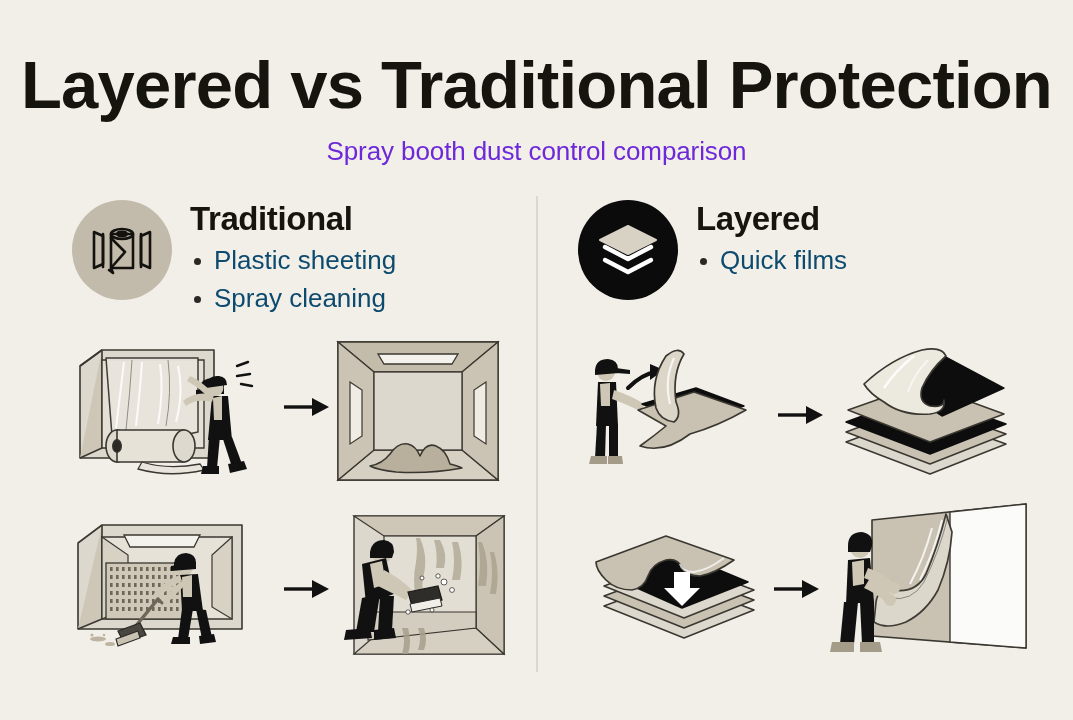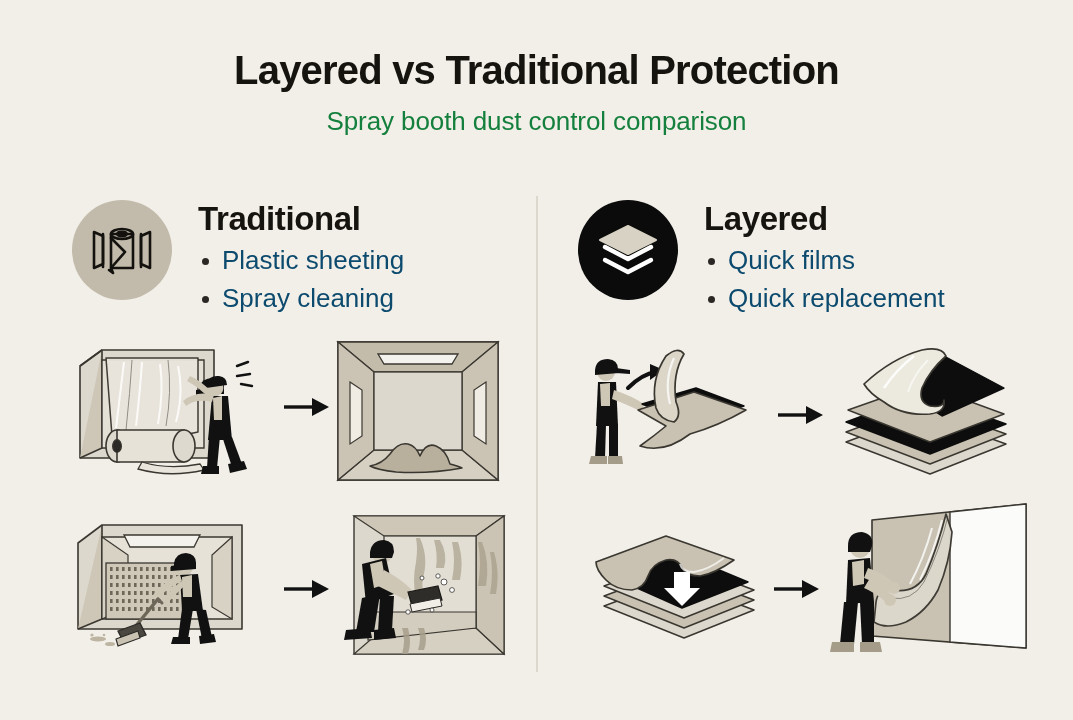--- a/index.html
+++ b/index.html
@@ -19,31 +19,31 @@
   }
 
   
   .header {
     position: absolute;
     left: 0; top: 48px;
     width: 1073px;
     text-align: center;
   }
   .title {
-    font-size: 40px;
+    font-size: 67px;
     font-weight: 700;
     color: #16140f;
     letter-spacing: -0.8px;
     line-height: 1.1;
     margin: 0;
   }
   .subtitle {
     font-size: 26px;
     font-weight: 400;
-    color: #15803d;
+    color: #6d28d9;
     margin: 14px 0 0 0;
     letter-spacing: -0.1px;
   }
 
   
   .divider {
     position: absolute;
     left: 536px; top: 196px;
     width: 1.5px; height: 476px;
     background: #ddd8cd;
@@ -63,21 +63,21 @@
   .badge {
     width: 100px; height: 100px;
     border-radius: 50%;
     flex: 0 0 auto;
     display: flex; align-items: center; justify-content: center;
     margin-top: 4px;
   }
   .badge-trad { background: #c2bbac; }
   .badge-layer { background: #0b0b0b; }
 
-  .head-text { margin-left: 26px; padding-top: 4px; }
+  .head-text { margin-left: 18px; padding-top: 4px; }
   .col-title {
     font-size: 33px;
     font-weight: 700;
     color: #16140f;
     letter-spacing: -0.4px;
     margin: 0 0 4px 0;
     line-height: 1.15;
   }
   .bullets { list-style: none; margin: 0; padding: 0; }
   .bullets li {
@@ -403,21 +403,20 @@
         <svg width="62" height="56" viewBox="0 0 62 56">
           <path d="M31 4 L59 18 L31 32 L3 18 Z" fill="#d8d2c4" stroke="#d8d2c4" stroke-width="2" stroke-linejoin="round"></path>
           <path d="M8 25 L31 37 L54 25" fill="none" stroke="#ffffff" stroke-width="4.4" stroke-linejoin="round" stroke-linecap="round"></path>
           <path d="M8 38 L31 50 L54 38" fill="none" stroke="#ffffff" stroke-width="4.4" stroke-linejoin="round" stroke-linecap="round"></path>
         </svg>
       </div>
       <div class="head-text">
         <h2 class="col-title">Layered</h2>
         <ul class="bullets">
           <li>Quick films</li>
-          <li>Quick replacement</li>
         </ul>
       </div>
     </div>
 
     <div class="panel" style="left:0px; top:146px;">
       <svg width="200" height="144" viewBox="0 0 200 144">
 
         <g>
           <circle cx="28" cy="30" r="9" fill="#cfc7b6"></circle>
           <path d="M17 28 Q18 17 30 17 Q40 18 40 27 L41 31 L17 33 Z" fill="#111111"></path>

